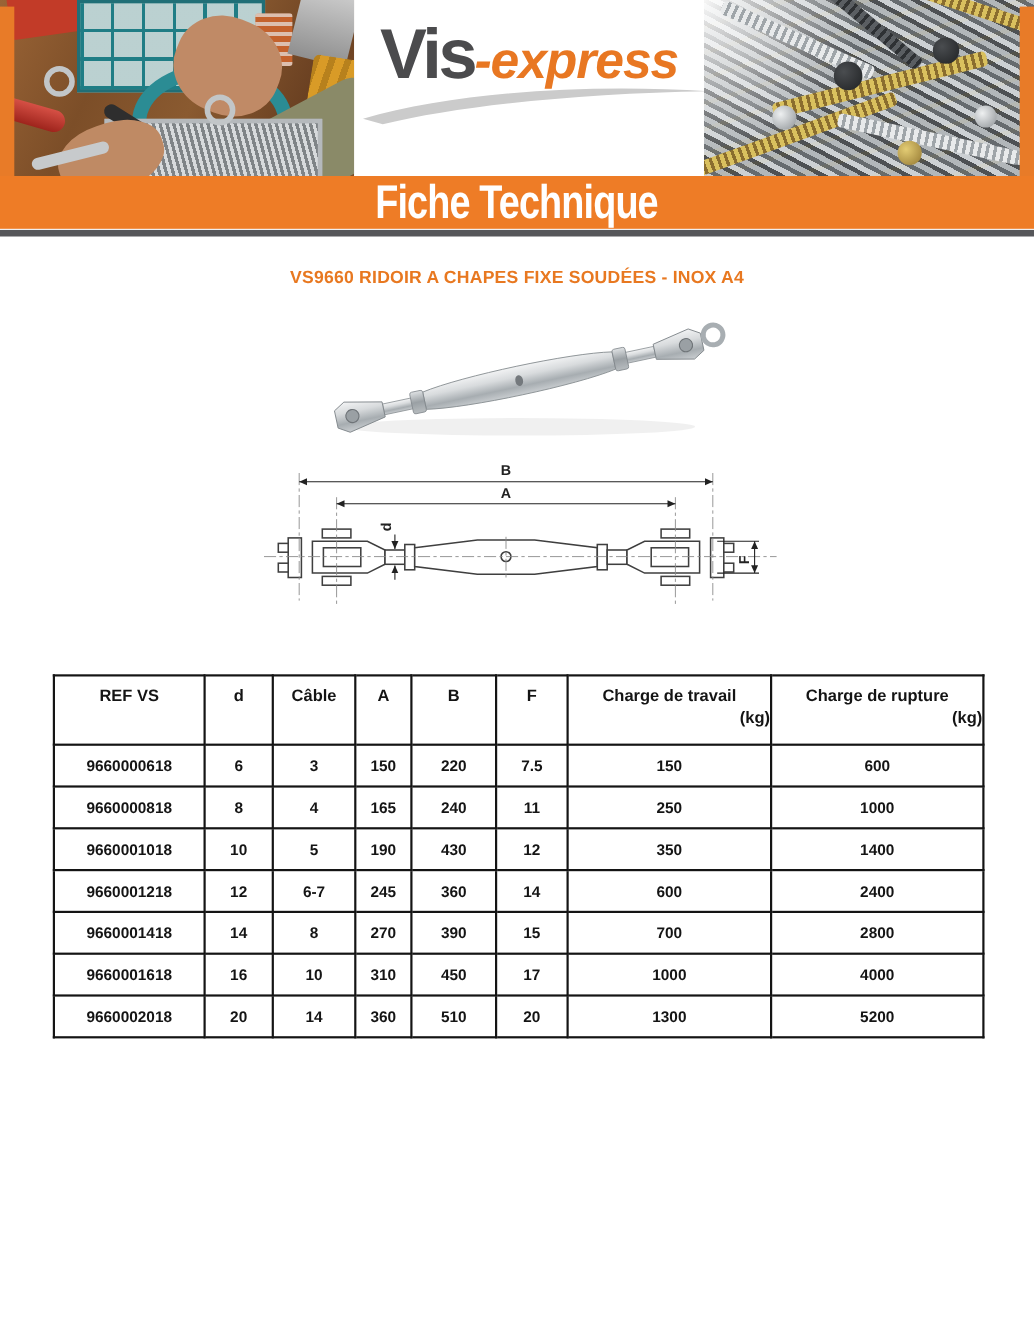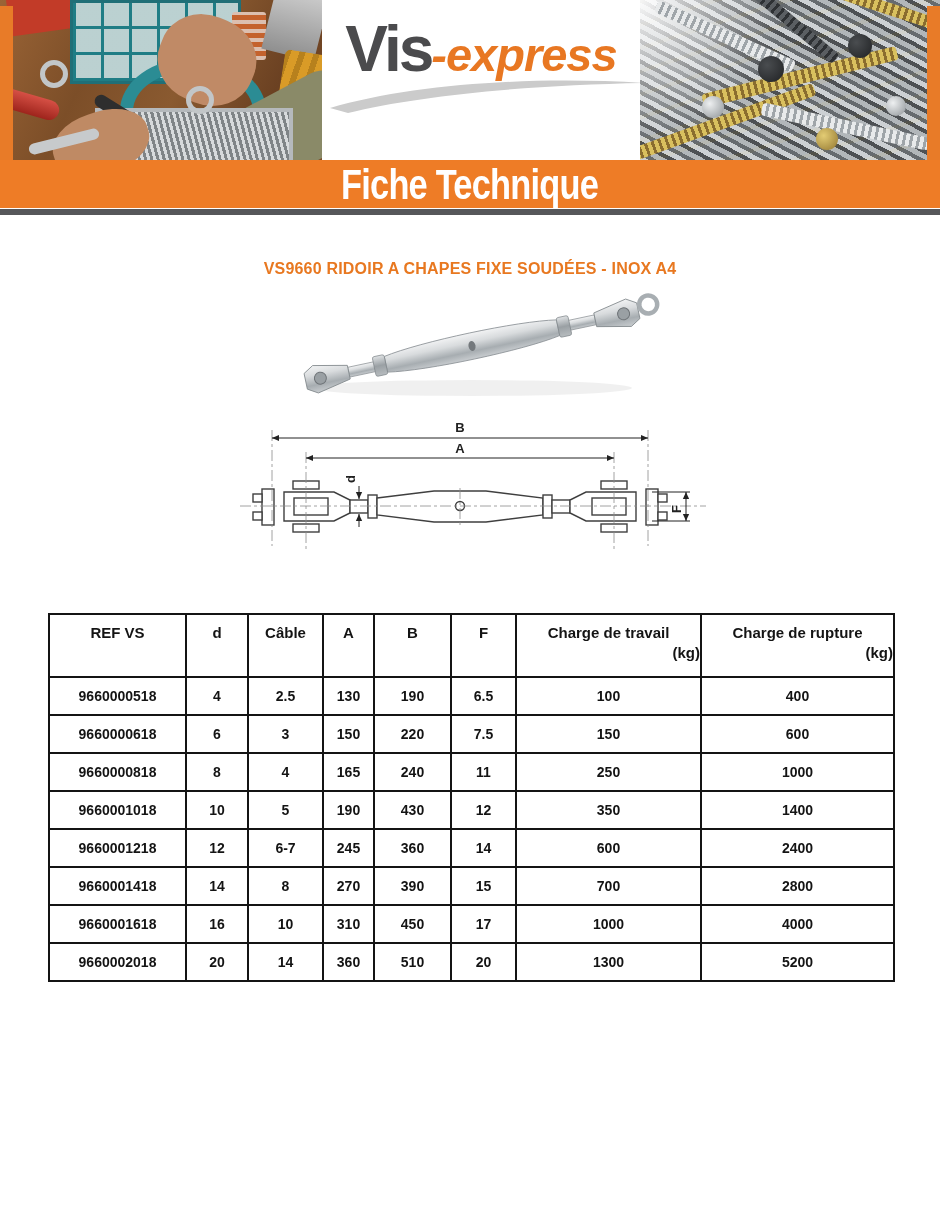--- a/index.html
+++ b/index.html
@@ -60,21 +60,21 @@
   .swoosh{display:block;margin:-14px auto 0 auto;}
 
   
   .banner{position:absolute;left:0;top:160px;width:940px;height:48px;background:#ee7c26;
           display:flex;align-items:center;justify-content:center;}
   .banner-title{font-size:43px;font-weight:bold;color:#ffffff;transform:scaleX(.8);letter-spacing:-1px;line-height:48px;}
   .banner-underline{position:absolute;left:0;top:209px;width:940px;height:6px;background:#56575a;}
 
   
   .doc-title{position:absolute;left:0;top:244px;width:940px;text-align:center;
-             font-size:16px;font-weight:bold;color:#e87820;letter-spacing:.2px;margin-top:16px;}
+             font-size:16px;font-weight:bold;color:#e87820;letter-spacing:.2px;}
 
   
   .product-photo{position:absolute;left:272px;top:286px;}
   .tech-drawing{position:absolute;left:238px;top:408px;}
 
   
   .spec-table{position:absolute;left:48px;top:613px;width:845px;border-collapse:collapse;table-layout:fixed;}
   .spec-table th,.spec-table td{border:2px solid #141414;text-align:center;vertical-align:middle;
       color:#141414;font-weight:bold;padding:0;}
   .spec-table th{height:53px;font-size:15px;line-height:1.35;vertical-align:top;padding-top:8px;}
@@ -251,30 +251,20 @@
         <th><span>Câble</span></th>
         <th><span>A</span></th>
         <th><span>B</span></th>
         <th><span>F</span></th>
         <th><span>Charge de travail</span><span class="hdr-sub">(kg)</span></th>
         <th><span>Charge de rupture</span><span class="hdr-sub">(kg)</span></th>
       </tr>
     </thead>
     <tbody>
         <tr>
-          <td>9660000518</td>
-          <td>4</td>
-          <td>2.5</td>
-          <td>130</td>
-          <td>190</td>
-          <td>6.5</td>
-          <td>100</td>
-          <td>400</td>
-        </tr>
-        <tr>
           <td>9660000618</td>
           <td>6</td>
           <td>3</td>
           <td>150</td>
           <td>220</td>
           <td>7.5</td>
           <td>150</td>
           <td>600</td>
         </tr>
         <tr>

